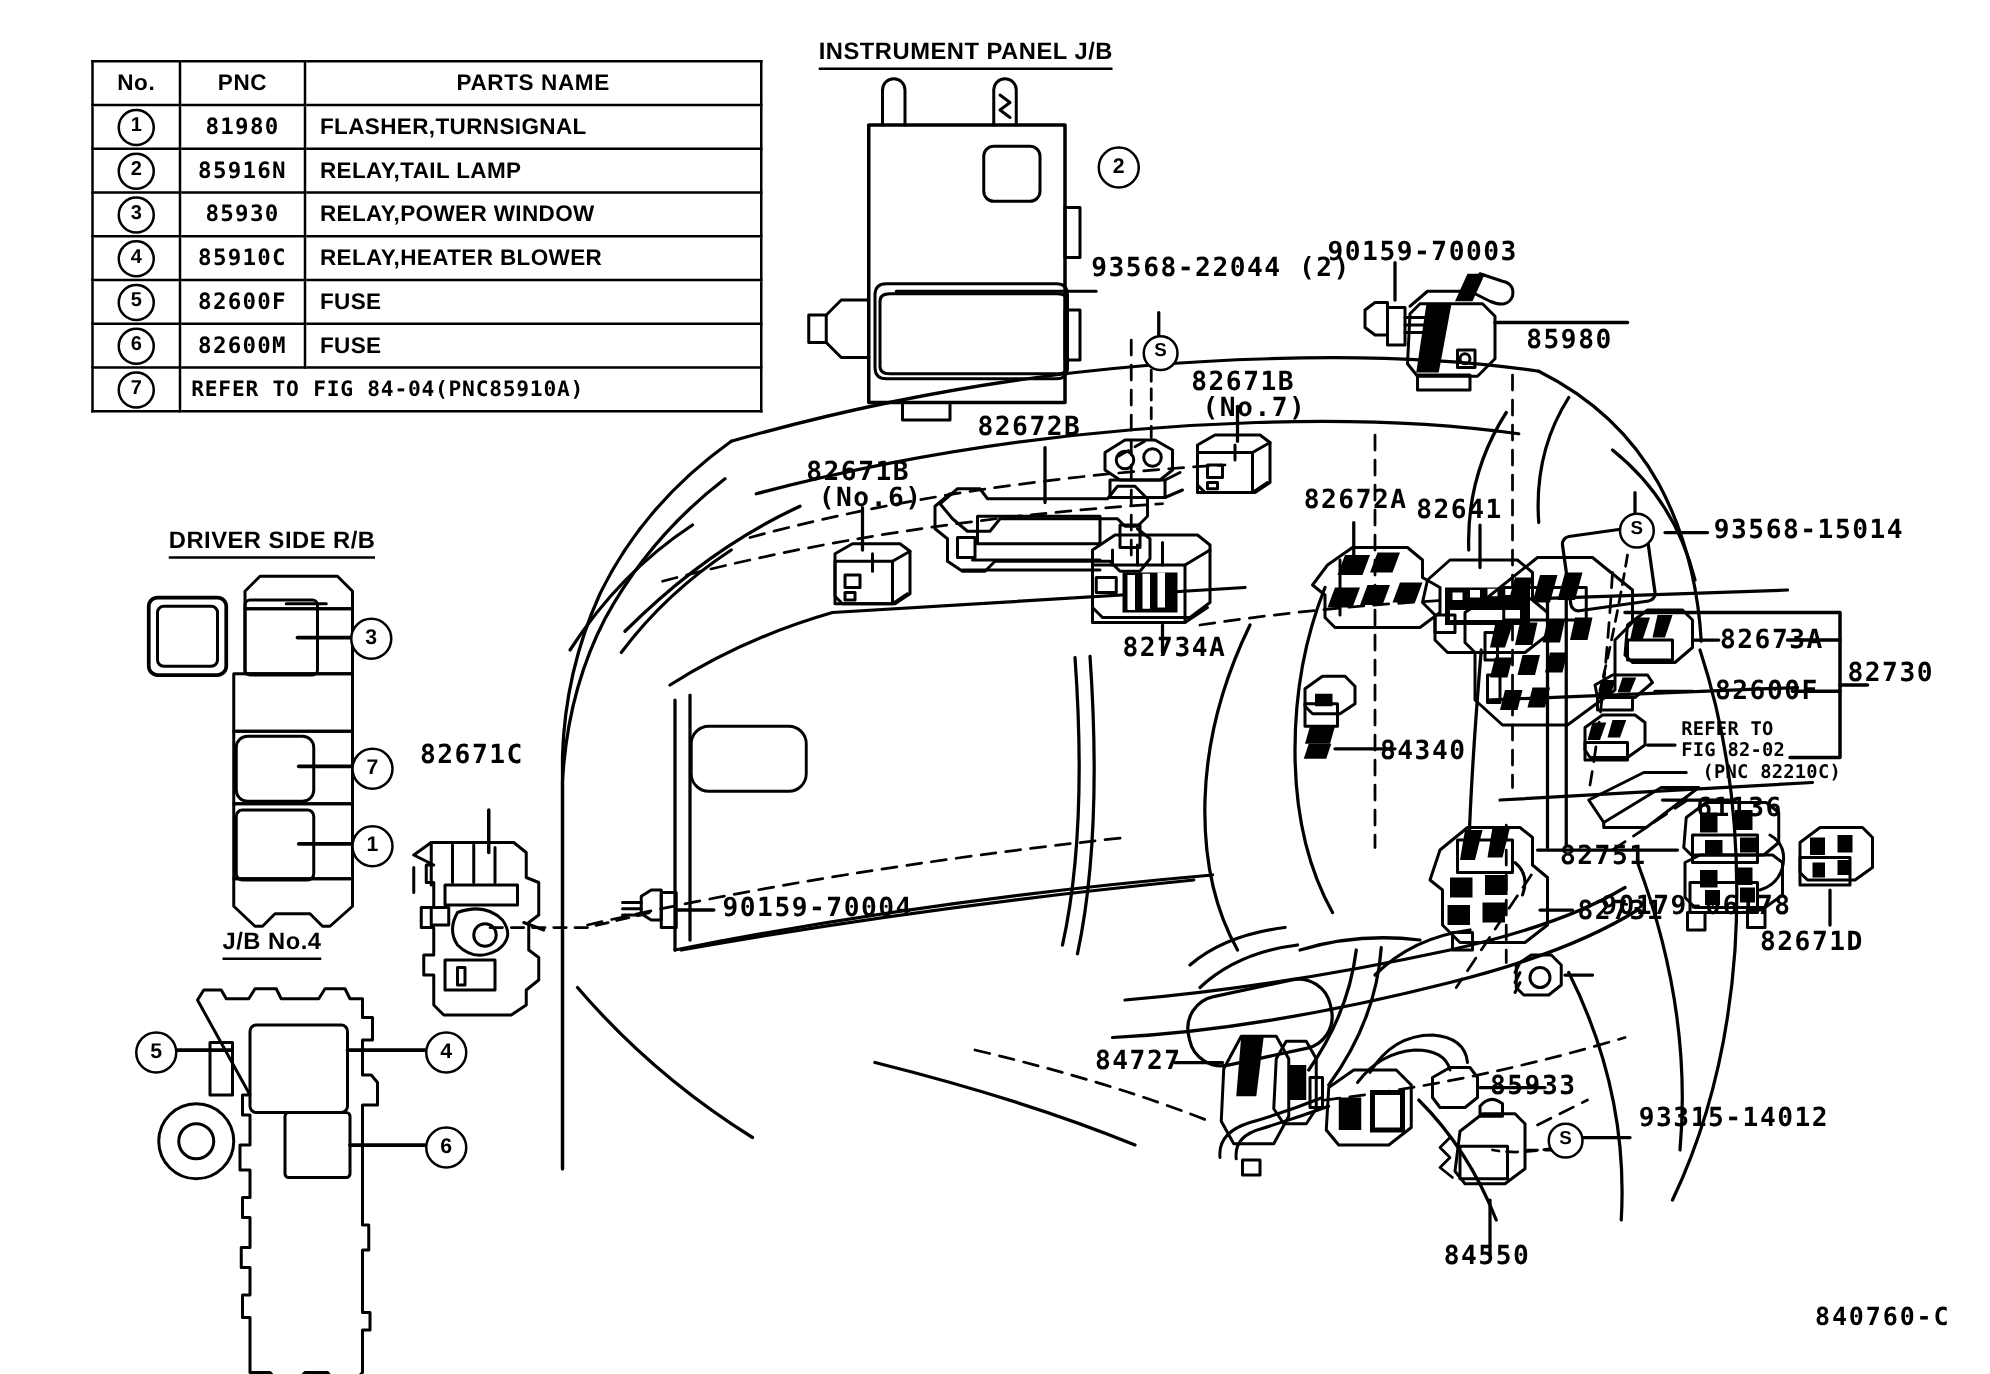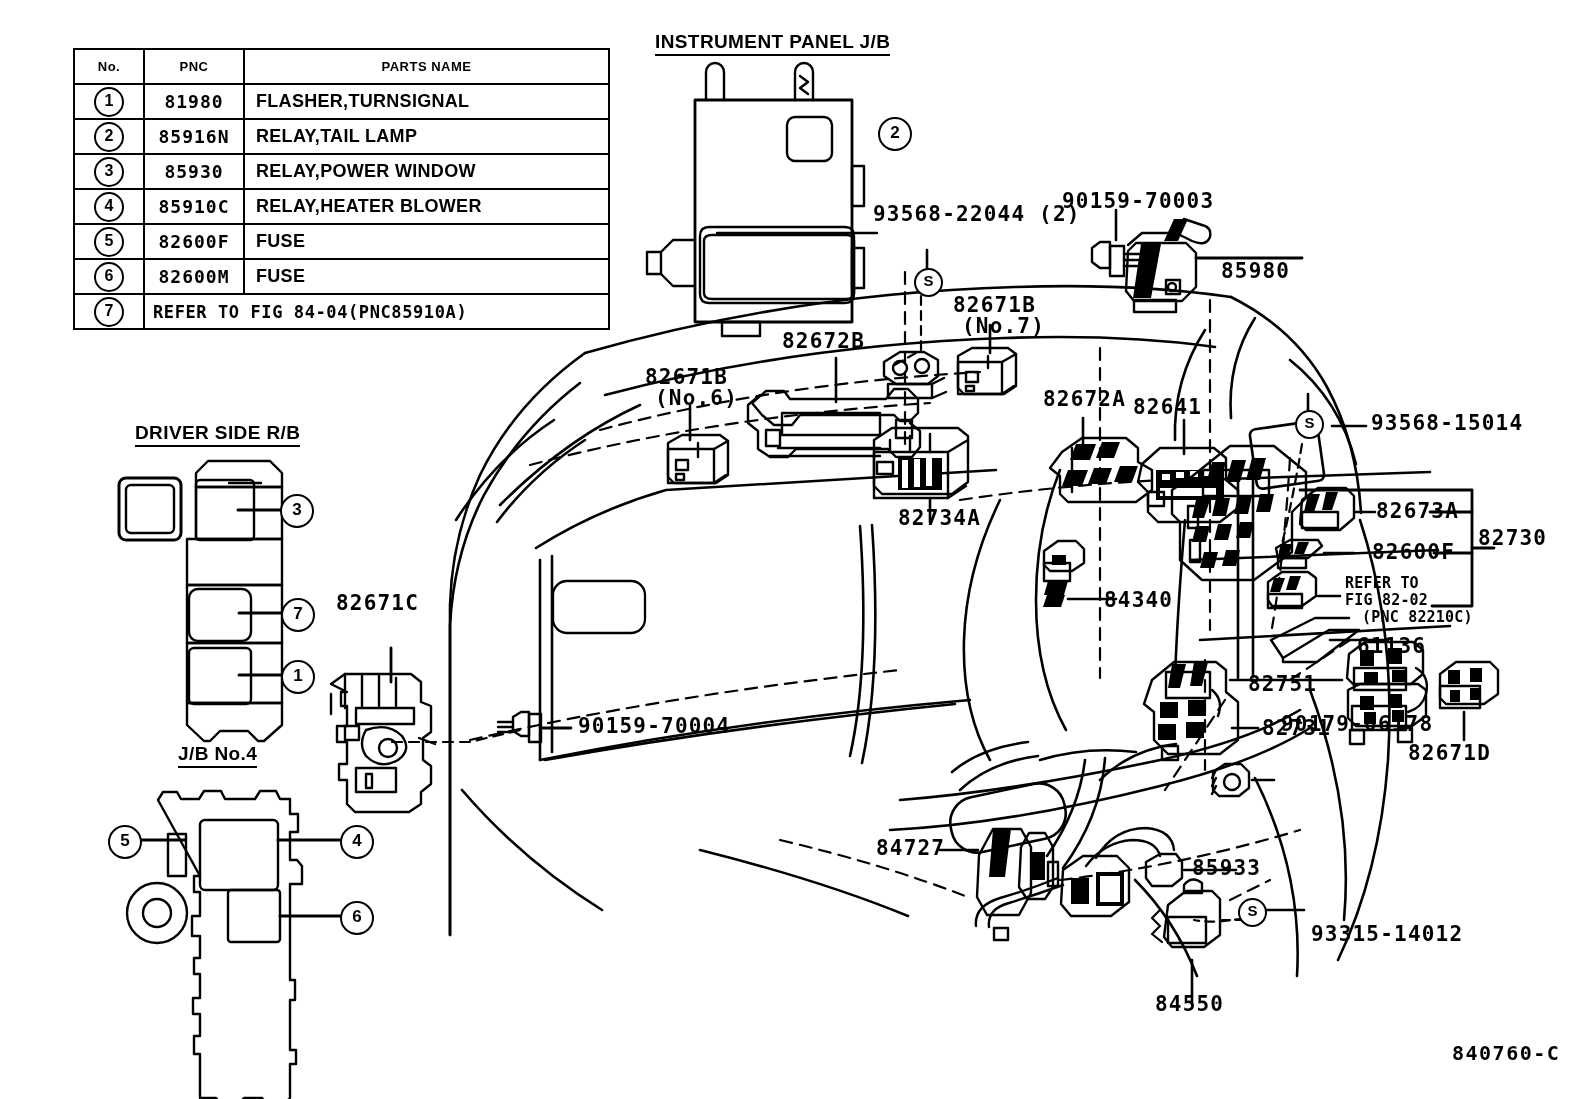--- a/index.html
+++ b/index.html
@@ -15,21 +15,21 @@
   .pn.xs{font-size:15px;letter-spacing:0.2px;}
   
   .hd{font-family:"Liberation Sans","DejaVu Sans",sans-serif;
       font-size:19px;font-weight:700;letter-spacing:0.4px;}
   .drawno{font-family:"DejaVu Sans Mono","Liberation Mono",monospace;
       font-size:20px;font-weight:700;letter-spacing:1.5px;}
 
   
   #ptable{position:absolute;left:73px;top:48px;width:537px;border-collapse:collapse;}
   #ptable td,#ptable th{border:2px solid #000;padding:0;height:33px;}
-  #ptable th{font-size:13px;font-weight:700;font-family:"Liberation Sans",sans-serif;
+  #ptable th{font-size:18px;font-weight:700;font-family:"Liberation Sans",sans-serif;
      letter-spacing:0.5px;}
   .c-no{width:68px;text-align:center;}
   .c-pnc{width:98px;text-align:center;
      font-family:"DejaVu Sans Mono","Liberation Mono",monospace;
      font-size:18px;font-weight:700;letter-spacing:1px;}
   .c-name{padding-left:11px !important;font-size:18px;font-weight:700;
      font-family:"Liberation Sans",sans-serif;letter-spacing:0.3px;}
   .c-refer{font-family:"DejaVu Sans Mono","Liberation Mono",monospace;
      font-size:17px;font-weight:700;letter-spacing:0.6px;padding-left:8px !important;}
   .circ{display:inline-block;width:26px;height:26px;border:2px solid #000;
@@ -542,18 +542,18 @@
   <div class="lbl pn" style="left:1248px;top:673px;">82751</div>
   <div class="lbl pn" style="left:1262px;top:717px;">82731</div>
   <div class="lbl pn" style="left:1408px;top:742px;">82671D</div>
   <div class="lbl pn" style="left:1281px;top:713px;">90179-06178</div>
 
   <div class="lbl pn" style="left:336px;top:592px;">82671C</div>
   <div class="lbl pn" style="left:578px;top:715px;">90159-70004</div>
 
   <div class="lbl pn" style="left:876px;top:837px;">84727</div>
   <div class="lbl pn" style="left:1192px;top:857px;">85933</div>
-  <div class="lbl pn" style="left:1311px;top:923px;">93315-14012</div>
+  <div class="lbl pn" style="left:1311px;top:883px;">93315-14012</div>
   <div class="lbl pn" style="left:1155px;top:993px;">84550</div>
 
   <div class="lbl drawno" style="left:1452px;top:1043px;">840760-C</div>
 
 </div>
 
 </body></html>

